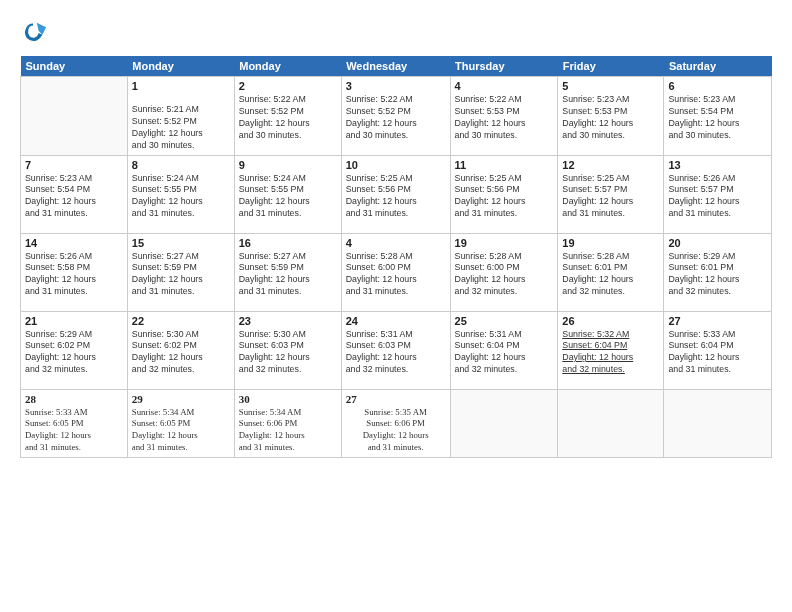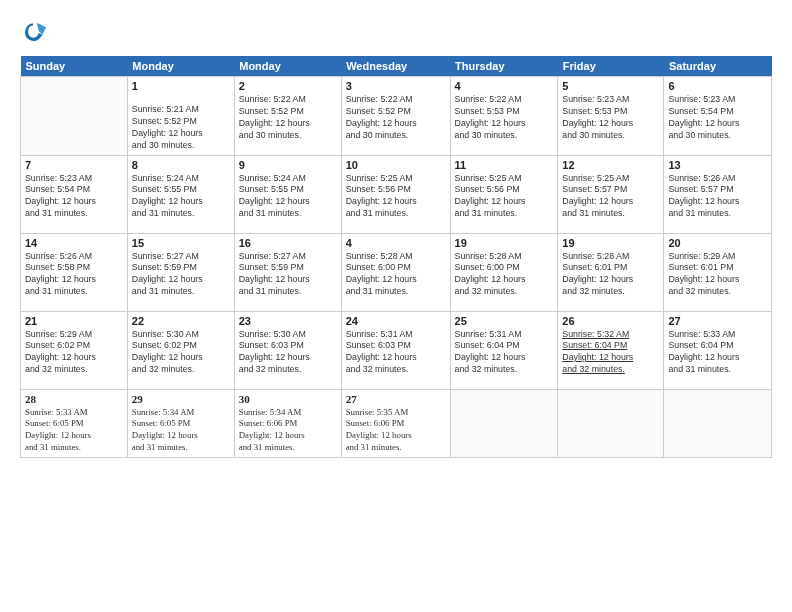--- a/index.html
+++ b/index.html
@@ -340,21 +340,21 @@
           </td>
           <td>
             <div class="day-num">30</div>
             <div class="cell-text" style="white-space: pre-line;">Sunrise: 5:34 AM
 Sunset: 6:06 PM
 Daylight: 12 hours
 and 31 minutes.</div>
           </td>
           <td>
             <div class="day-num">27</div>
-            <div class="cell-text" style="white-space: pre-line;">Sunrise: 5:35 AM
+            <div class="cell-text" style="white-space: pre-line; text-align: center;">Sunrise: 5:35 AM
 Sunset: 6:06 PM
 Daylight: 12 hours
 and 31 minutes.</div>
           </td>
           <td class="empty"></td>
           <td class="empty"></td>
           <td class="empty"></td>
         </tr>
       </tbody>
   </table>

